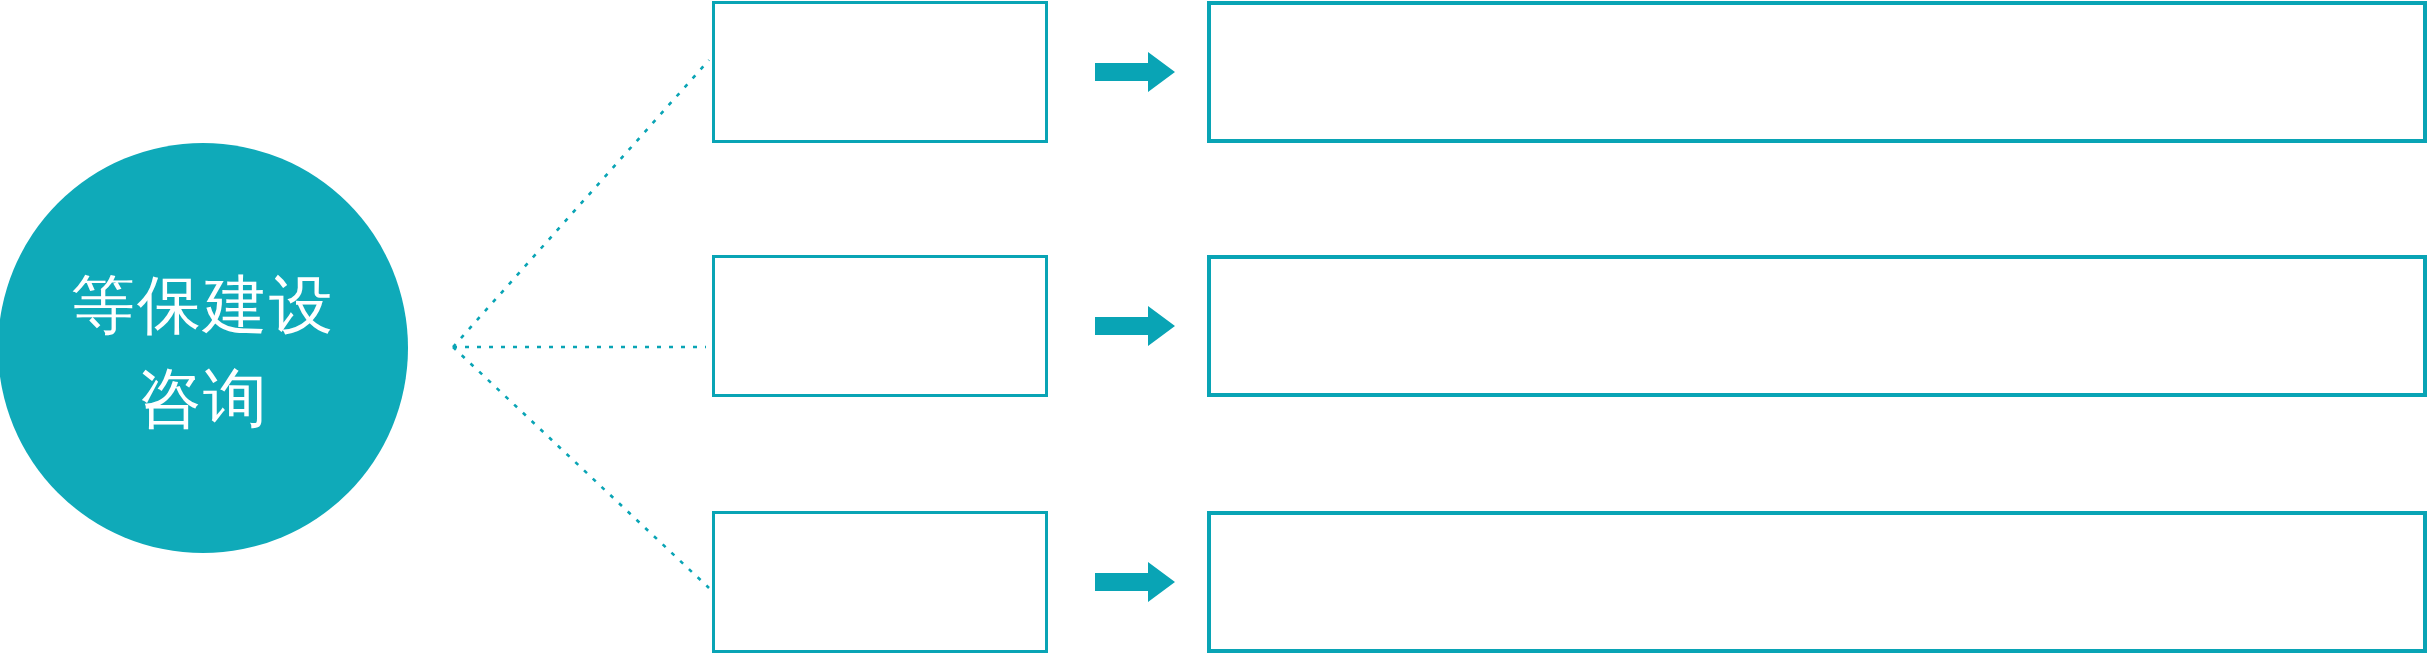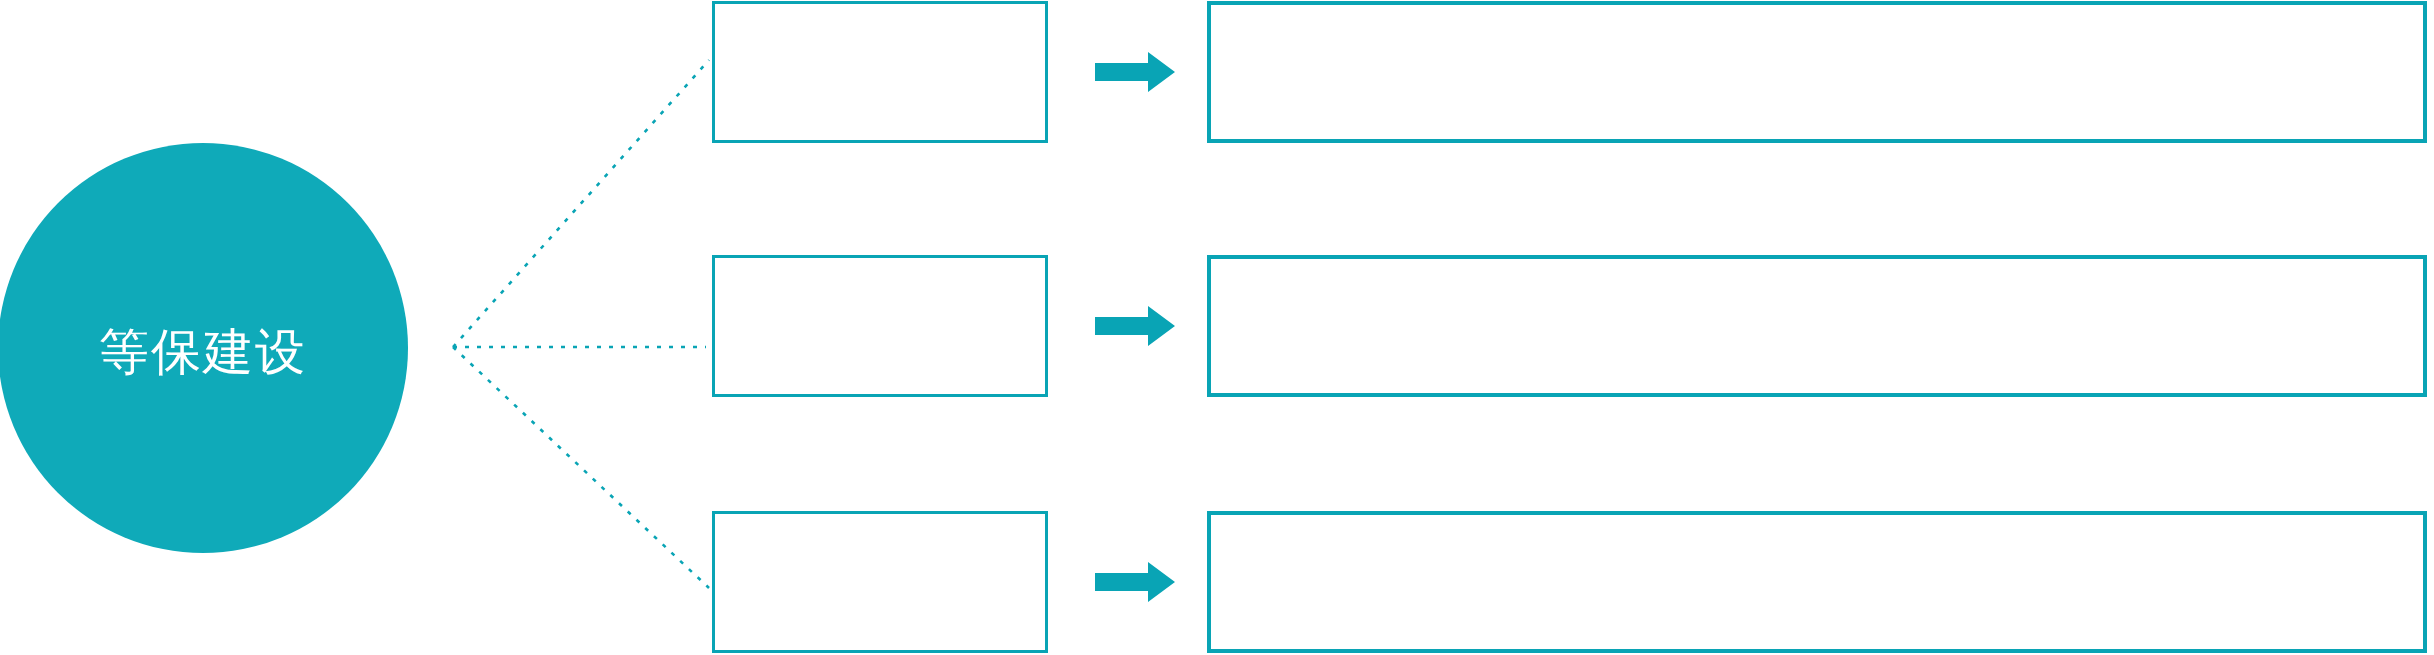--- a/index.html
+++ b/index.html
@@ -28,21 +28,21 @@
     width: 410px;
     height: 410px;
     border-radius: 50%;
     background: var(--circle-fill);
     display: flex;
     align-items: center;
     justify-content: center;
   }
   .circle-label {
     color: var(--circle-text);
-    font-size: 50px;
+    font-size: 64px;
     font-weight: 300;
     letter-spacing: 2px;
     line-height: 1.45;
     text-align: center;
     margin-top: 8px;
   }
   
   .connectors {
     position: absolute;
     left: 0;
@@ -99,20 +99,21 @@
   }
 </style>
 </head>
 <body>
 
 <div class="canvas">
 
   <div class="circle">
     <div class="circle-label">
       <div>等保建设</div>
+      <div>咨询</div>
     </div>
   </div>
 
   <svg class="connectors" width="2434" height="655">
     <line x1="453" y1="347" x2="709" y2="60"></line>
     <line x1="453" y1="347" x2="706" y2="347"></line>
     <line x1="453" y1="347" x2="709" y2="588"></line>
   </svg>
 
   <div class="row row-1">

